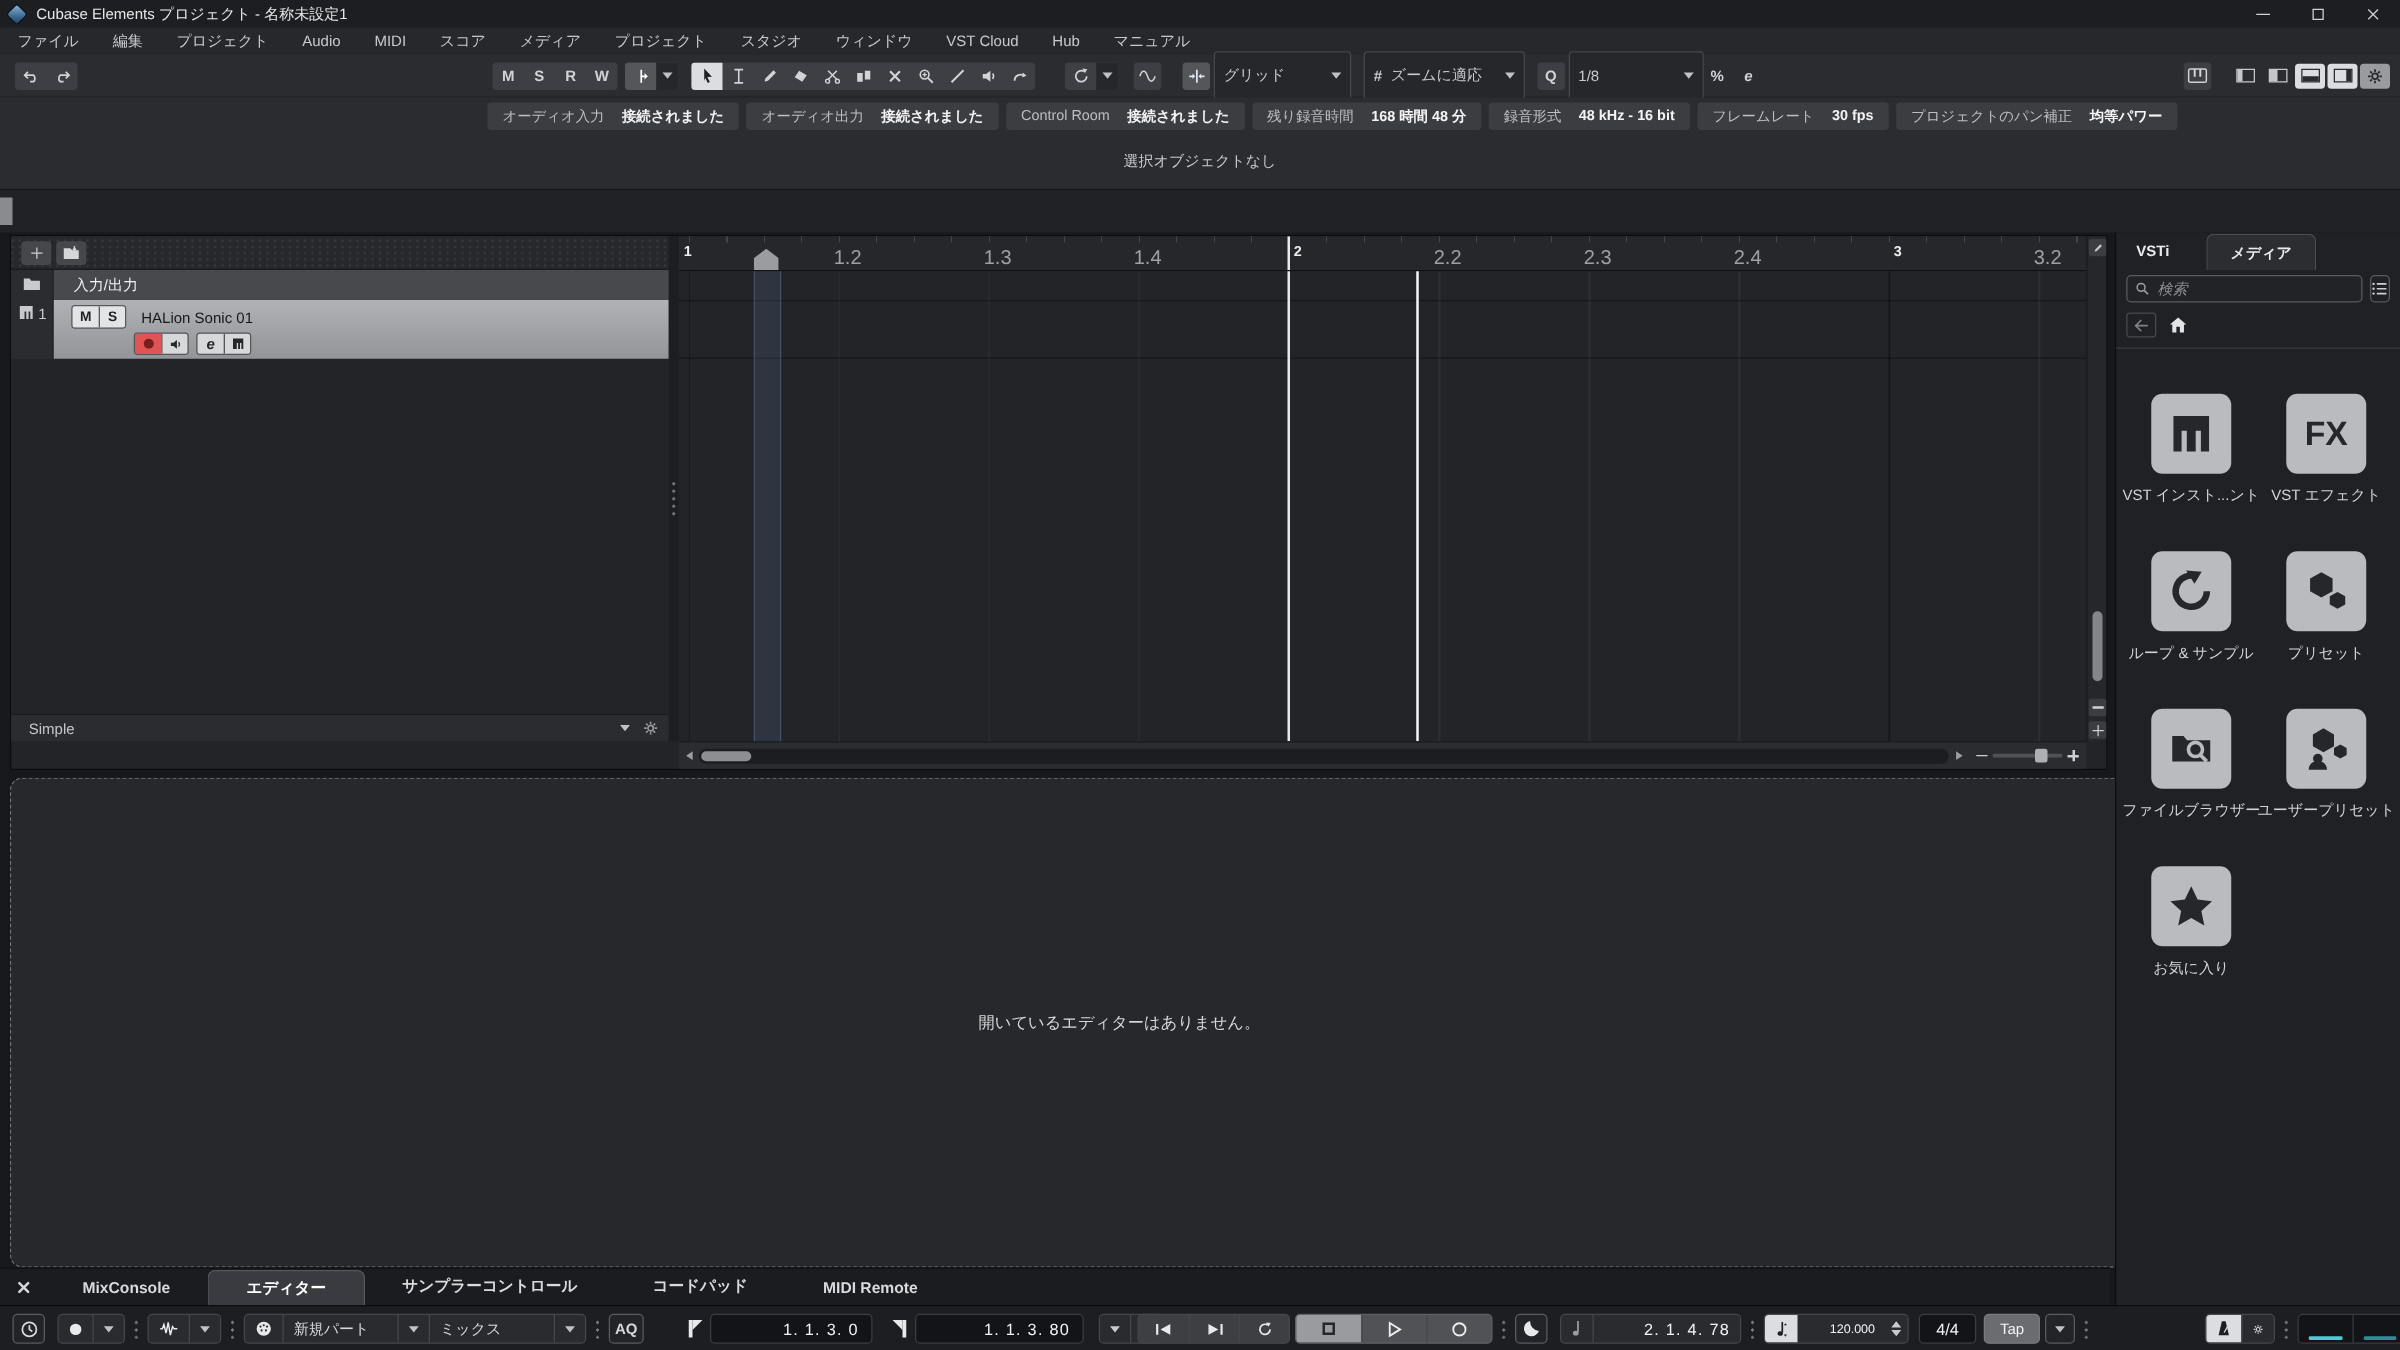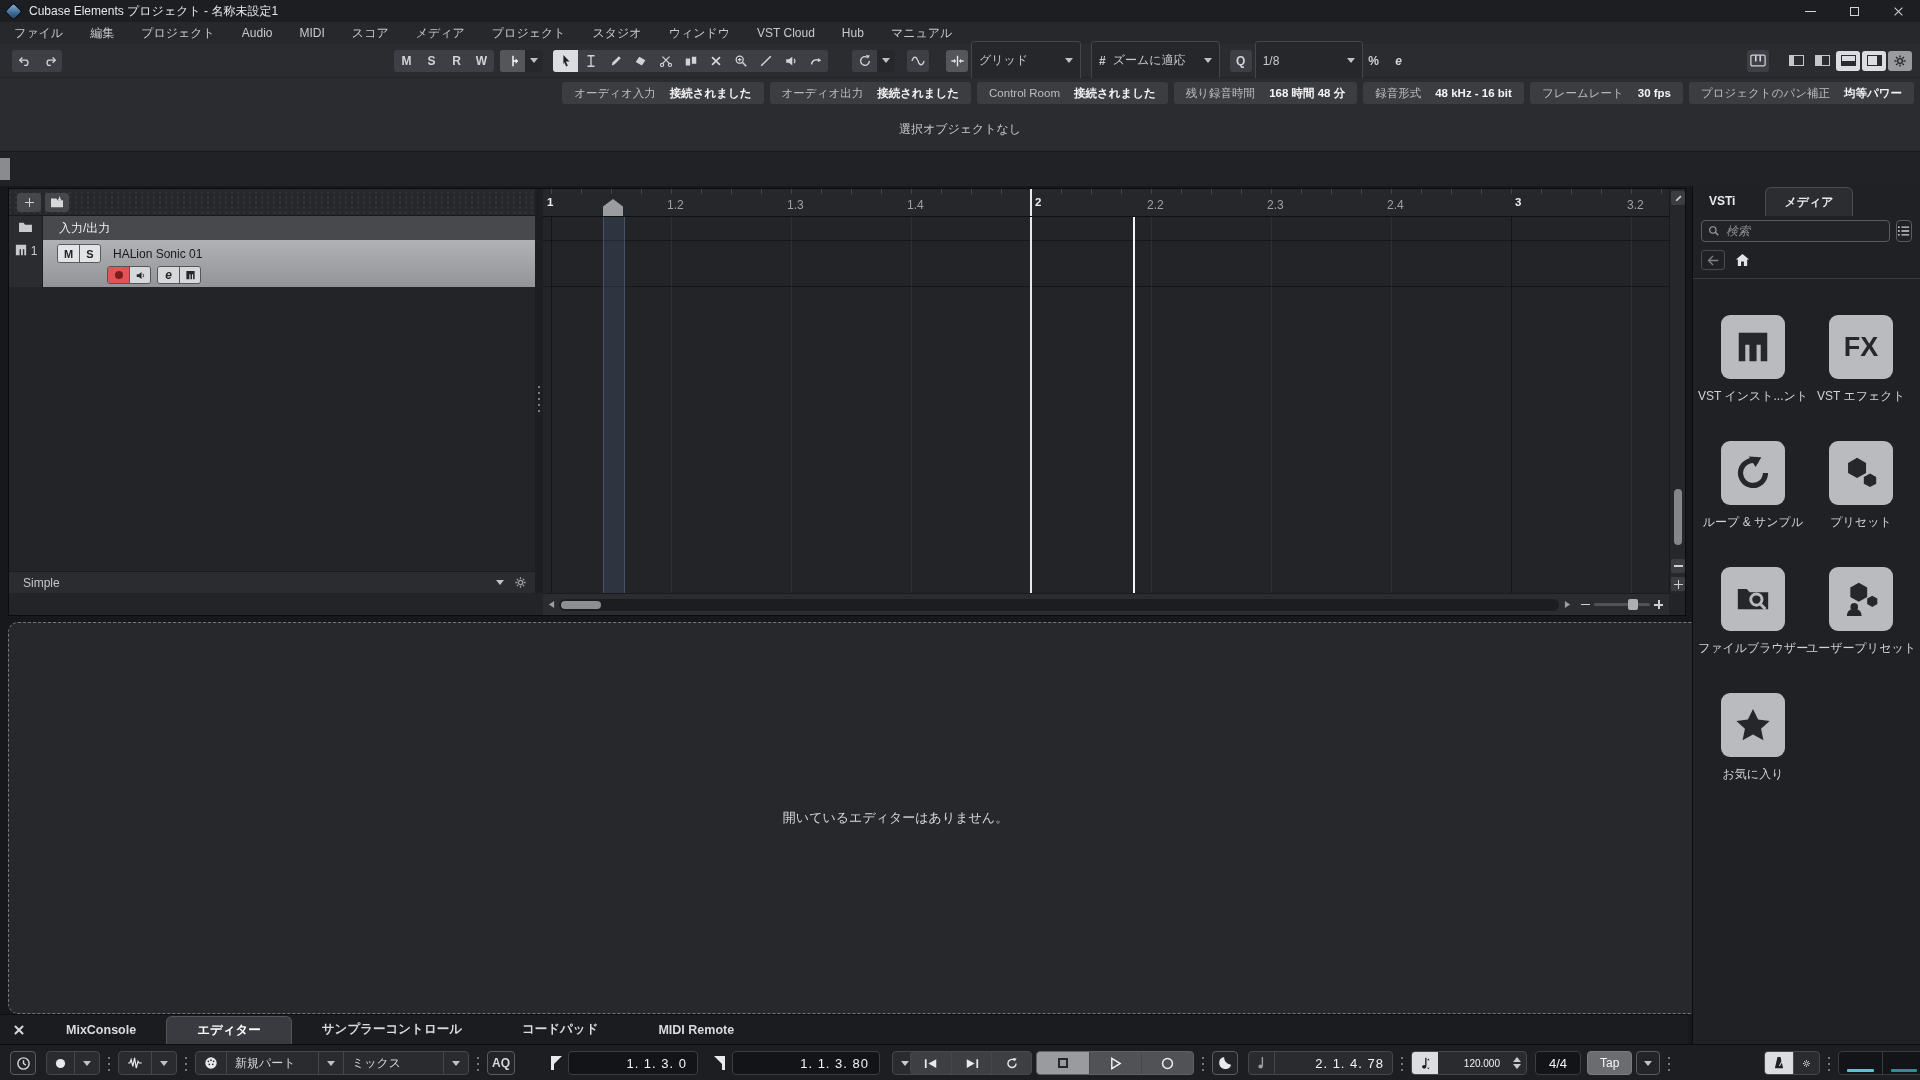--- a/index.html
+++ b/index.html
@@ -42,21 +42,21 @@
   .zone-btn.on { background:#dcdde0; }
   .zone-glyph { position:relative; width:15px; height:11px; border:1px solid #c6c7ca; }
   .zone-btn.on .zone-glyph { border-color:#2a2b2e; }
   .zone-glyph .band { position:absolute; background:#c6c7ca; }
   .zone-btn.on .zone-glyph .band { background:#2a2b2e; }
   .band.left { left:0; top:0; bottom:0; width:4px; }
   .band.bottom { left:0; right:0; bottom:0; height:4px; }
   .band.right { right:0; top:0; bottom:0; width:4px; }
 
   
-  .infoline { position:absolute; left:0; top:78px; width:100%; height:30px; background:#2b2c30; display:flex; align-items:center;justify-content:flex-end; }
+  .infoline { position:absolute; left:0; top:78px; width:100%; height:30px; background:#2b2c30; display:flex; align-items:center; }
   .info-item { display:flex; align-items:center; height:22px; background:#3c3d41; border-radius:3px; margin-right:6px; }
   .info-label { padding:0 12px; color:#bdbec1; font-size:11.5px; white-space:nowrap; }
   .info-value { padding:0 12px 0 2px; color:#f4f4f6; font-weight:bold; font-size:11.5px; white-space:nowrap; }
 
   
   .statusrow { position:absolute; left:0; top:108px; width:100%; height:44px; background:#2b2c30; border-bottom:1px solid #17181a; display:flex; align-items:center; justify-content:center; }
   .status-text { color:#c9cacd; font-size:12px; }
   .dividerstrip { position:absolute; left:0; top:152px; width:100%; height:34px; background:#212226; }
   .strip-handle { position:absolute; left:0; top:6px; width:10px; height:22px; background:#8a8b8f; }
 
@@ -86,21 +86,21 @@
   .th-bottom { position:absolute; left:0; bottom:0; width:526px; height:22px; background:#2b2c30; border-top:1px solid #1a1b1e; display:flex; align-items:center; padding:0 8px 0 14px; }
   .view-preset { color:#c6c7ca; }
   .th-bottom .caret { margin-left:auto; margin-right:10px; }
   .splitter { position:absolute; left:526px; top:0; bottom:22px; width:8px; background:#1d1e21; }
   .splitter .dots { position:absolute; left:2px; top:195px; width:4px; height:30px; background-image:radial-gradient(circle,#7a7b7f 1.1px,transparent 1.3px); background-size:4px 6px; }
 
   .timeline { position:absolute; left:534px; right:16px; top:0; bottom:22px; }
   .ruler { position:relative; height:28px; background:#26272b; border-bottom:1px solid #101114; overflow:hidden; }
   .ruler::before { content:""; position:absolute; left:8px; top:0; right:0; height:5px;
       background-image:repeating-linear-gradient(90deg,#44454a 0 1px,transparent 1px 30px); }
-  .tick { position:absolute; top:9px; font-size:12px; color:#9fa0a4; }
+  .tick { position:absolute; top:9px; font-size:16px; color:#9fa0a4; }
   .tick.bar { font-size:11.5px; color:#eceded; font-weight:bold; top:7px; }
   .playhead { position:absolute; left:60px; top:10px; width:20px; height:18px; background:#9b9ca0;
       clip-path:polygon(50% 0,100% 42%,100% 100%,0 100%,0 42%); }
   .ruler-whiteline { position:absolute; top:0; bottom:0; width:2px; background:#e9eaec; }
   .grid { position:absolute; left:0; right:0; top:28px; bottom:0; background:
       repeating-linear-gradient(90deg, rgba(0,0,0,.55) 0 1px, transparent 1px 480px),
       repeating-linear-gradient(90deg, rgba(255,255,255,.05) 0 1px, transparent 1px 120px),
       #232428;
       background-position:8px 0,8px 0; }
   .lane-line { position:absolute; left:0; right:0; height:1px; background:rgba(0,0,0,.35); }
@@ -777,21 +777,21 @@
             <path d="M6 1h8L6 9z" fill="#e8e9eb"></path>
           </svg>
         </span>
       <div class="lcd" style="width:130px;margin-left:4px">1. 1. 3. 0</div>
       <span class="flag" style="margin-left:14px">
           <svg width="16" height="16" viewBox="0 0 16 16">
             <path d="M10 1h3v14h-3z" fill="#e8e9eb"></path>
             <path d="M10 1H2l8 8z" fill="#e8e9eb"></path>
           </svg>
         </span>
-      <div class="lcd" style="width:148px;margin-left:4px">1. 1. 3. 80</div>
+      <div class="lcd" style="width:135px;margin-left:4px">1. 1. 3. 80</div>
       <div class="tp-group" style="margin-left:12px">
         <div class="tp-seg">
             <span class="spin-dn"></span>
           </div>
         <div class="tp-seg">
             <span class="spin-up"></span>
           </div>
       </div>
     </div>
 

